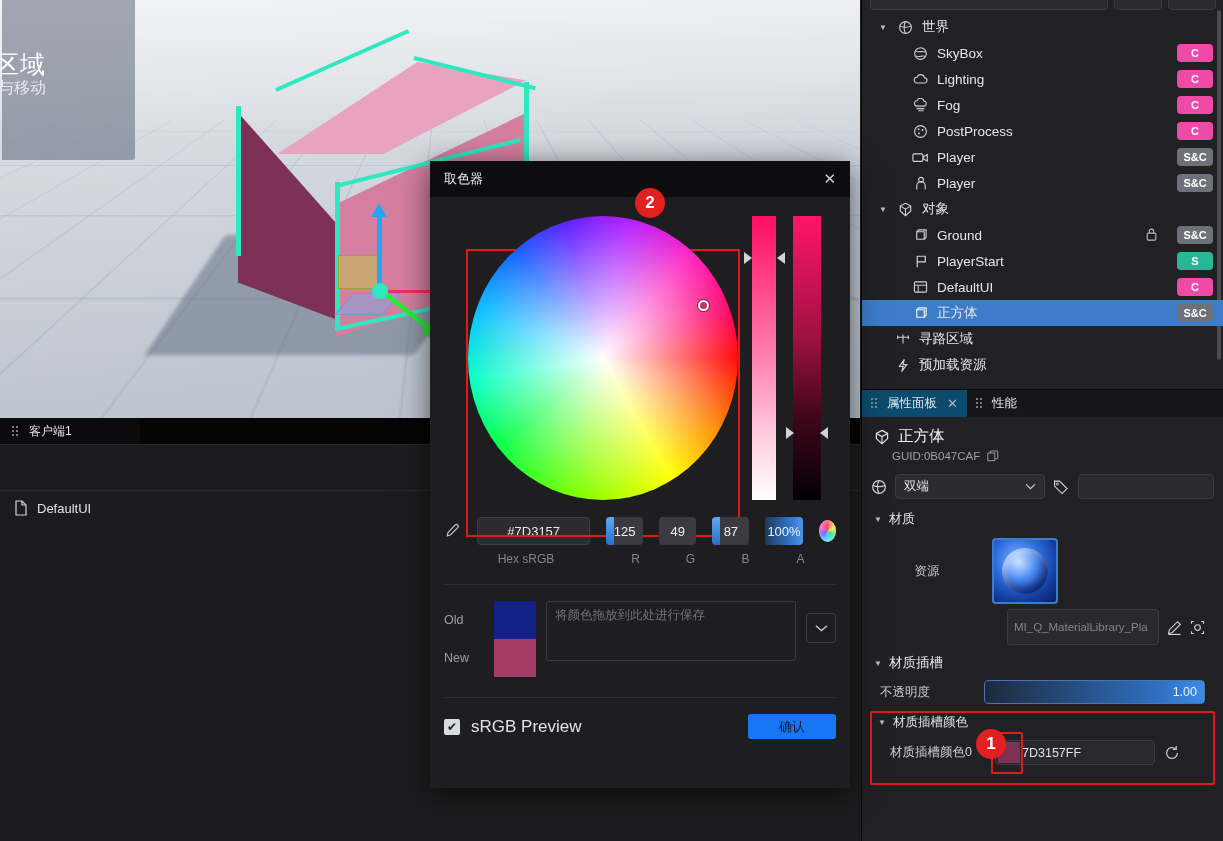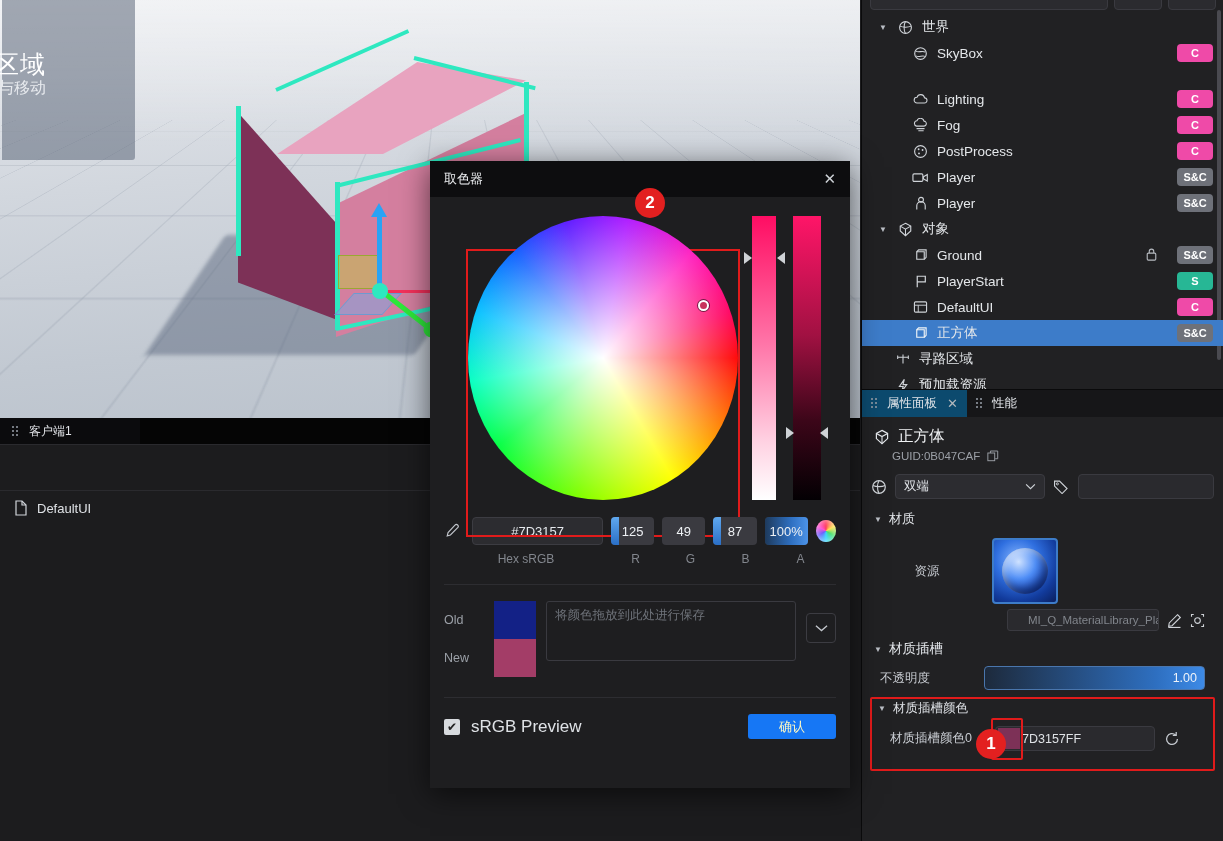--- a/index.html
+++ b/index.html
@@ -183,22 +183,22 @@
     display:flex; align-items:center; justify-content:center;
   }
   .res-thumb i {
     width:46px; height:46px; border-radius:50%;
     background:radial-gradient(circle at 36% 30%, #cfe2ff 0%, #4f8ef7 40%, #1342c4 78%, #0b2a7a 100%);
     box-shadow: inset -4px -6px 10px rgba(0,0,0,.45), inset 3px 4px 7px rgba(255,255,255,.5);
     display:block;
   }
   .res-name-row { display:flex; align-items:center; gap:8px; margin-left:145px; margin-top:5px; }
   .res-name {
-    width:152px; height:22px; background:#2a2a2e; border:1px solid #3a3a40; border-radius:3px;
-    display:flex; align-items:center; padding-left:20px; font-size:11.5px; color:#81858c;
+    width:152px; height:36px; background:#2a2a2e; border:1px solid #3a3a40; border-radius:3px;
+    display:flex; align-items:center; padding-left:6px; font-size:11.5px; color:#81858c;
     overflow:hidden; white-space:nowrap;
   }
   .mat-slot-hdr { display:flex; align-items:center; gap:7px; padding:9px 0 0 12px;
                   font-size:13.5px; color:#e3e6ea; }
   .opa-row { display:flex; align-items:center; margin-top:8px; }
   .opa-lbl { width:122px; padding-left:18px; font-size:12.5px; color:#c9cdd3; }
   .slider {
     position:relative; flex:1; margin-right:18px; height:24px; border-radius:4px;
     background:linear-gradient(90deg,#1d2a3c 0%,#2e6fc0 78%,#3d8ae6 100%);
     border:1px solid #4a76ad; display:flex; align-items:center; justify-content:flex-end;
@@ -261,21 +261,21 @@
   }
   .val-bar {
     position:absolute; left:793px; top:216px; width:28px; height:284px;
     background:linear-gradient(180deg,#ff1568 0%,#a11142 42%,#3c0619 72%,#030003 100%);
   }
   .mk { position:absolute; width:0; height:0; }
   .mk.r { border-top:6px solid transparent; border-bottom:6px solid transparent;
           border-left:8px solid #cfd2d6; }
   .mk.l { border-top:6px solid transparent; border-bottom:6px solid transparent;
           border-right:8px solid #cfd2d6; }
-  .fields-row { display:flex; align-items:center; gap:8px; padding:0 14px; margin-top:14px; }
+  .fields-row { display:flex; align-items:center; gap:16px; padding:0 14px; margin-top:14px; }
   .eyedrop { width:22px; color:#c2c6cc; }
   .hexbox {
     width:142px; height:28px; background:#2c2c30; border:1px solid #3c3c42; border-radius:4px;
     display:flex; align-items:center; justify-content:center; font-size:13px; color:#e6e9ed;
   }
   .numbox {
     position:relative; width:47px; height:28px; background:#3a3a40; border-radius:4px;
     display:flex; align-items:center; justify-content:center; font-size:13px; color:#eef1f4;
     overflow:hidden;
   }
@@ -316,21 +316,21 @@
               padding:16px 14px 0 14px; }
   .chk-wrap { display:flex; align-items:center; gap:11px; }
   .chk {
     width:16px; height:16px; background:#d7dade; border-radius:2px;
     display:flex; align-items:center; justify-content:center; color:#222; font-size:12px;
   }
   .chk-lbl { font-size:17px; color:#dfe2e6; }
   .ok-btn {
     width:88px; height:25px; background:#1677f5; border-radius:3px;
     display:flex; align-items:center; justify-content:center;
-    font-size:13px; color:#fef9c3;
+    font-size:13px; color:#0f172a;
   }
   svg { display:block; }
 </style>
 </head>
 <body>
 
 <div id="root">
 
   <div class="viewport">
     <div class="floor-grid"></div>
@@ -423,21 +423,21 @@
         <span class="tw-icon">
           <svg width="15" height="15" viewBox="0 0 16 16">
               <circle cx="8" cy="8" r="6.2" fill="none" stroke="#cfd3d8" stroke-width="1.2"></circle>
               <path d="M3 5.5c3 2 7-1 10 1M3.2 10.5c3 2 7-1 9.6 0.6" fill="none" stroke="#cfd3d8" stroke-width="1.1"></path>
             </svg>
         </span>
         <span class="tw-label">SkyBox</span>
         <span class="badge c">C</span>
       </div>
 
-      <div class="tree-row" style="padding-left:50px;margin-top:20px;">
+      <div class="tree-row" style="padding-left:50px;">
         <span class="tw-icon">
           <svg width="16" height="14" viewBox="0 0 18 14">
               <path d="M4.5 11.5a3.2 3.2 0 0 1 0-6.4 4.4 4.4 0 0 1 8.5.6 2.9 2.9 0 0 1-.3 5.8z" fill="none" stroke="#cfd3d8" stroke-width="1.2"></path>
             </svg>
         </span>
         <span class="tw-label">Lighting</span>
         <span class="badge c">C</span>
       </div>
 
       <div class="tree-row" style="padding-left:50px;">

